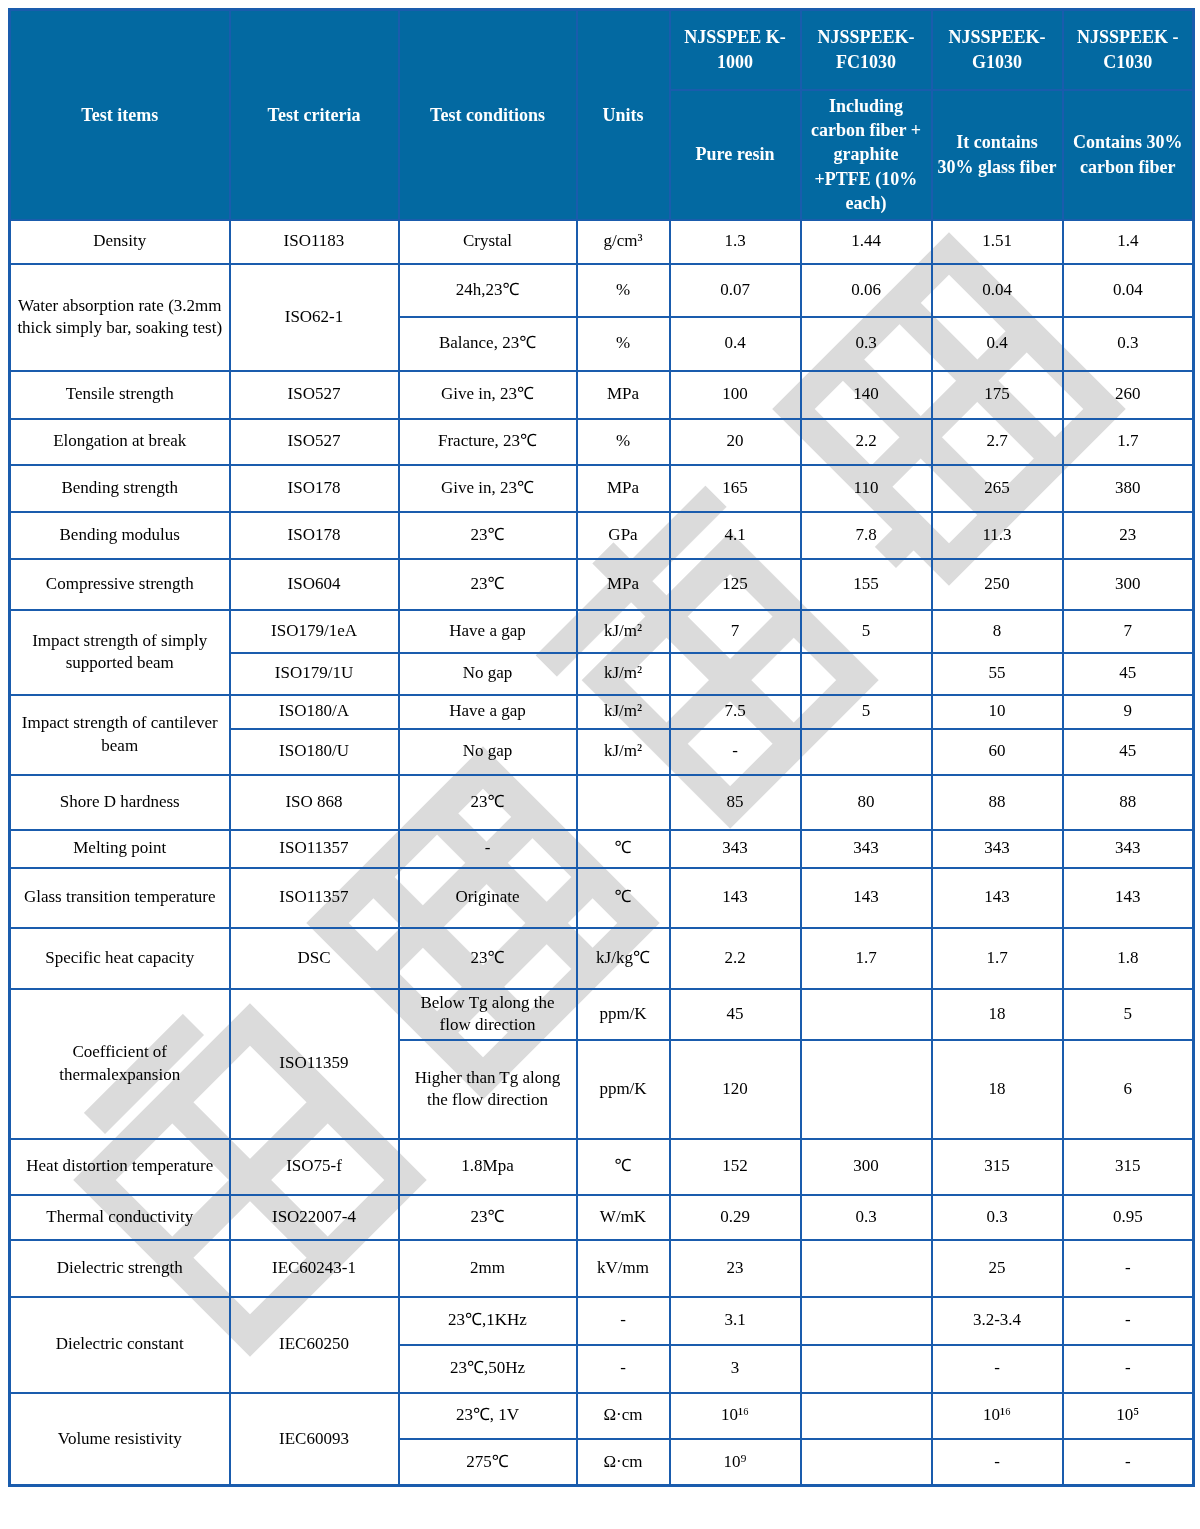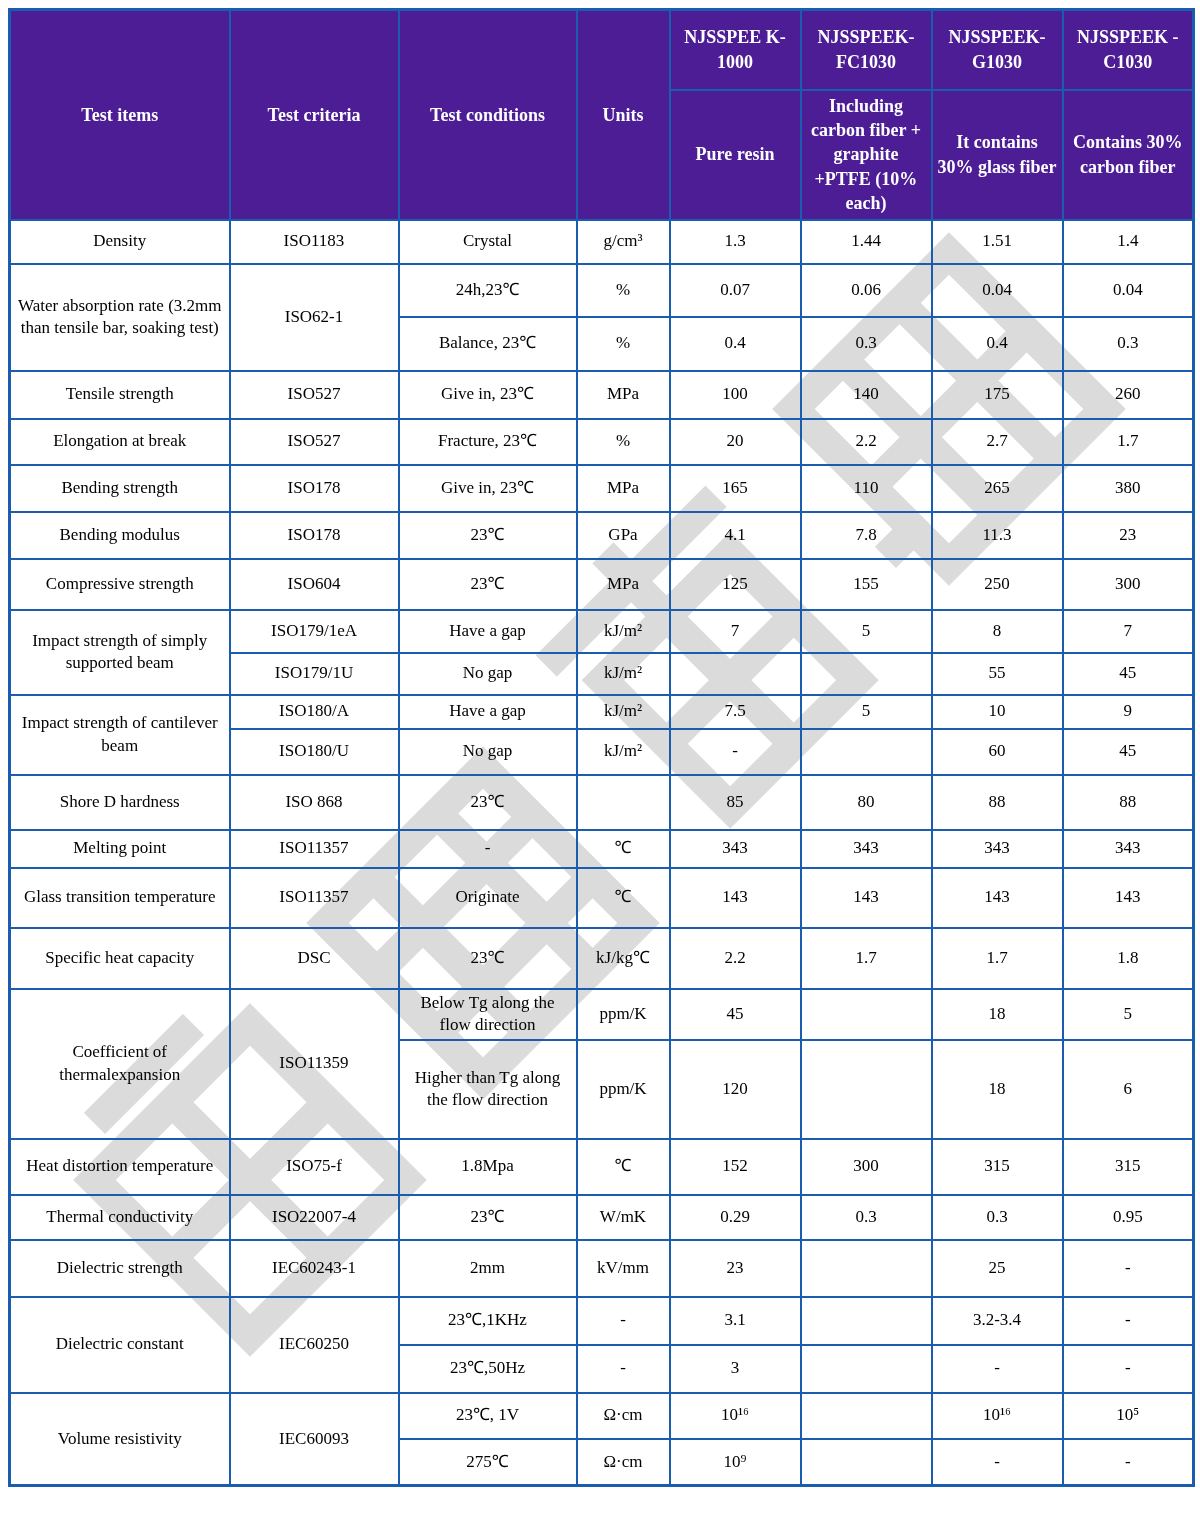--- a/index.html
+++ b/index.html
@@ -1,21 +1,21 @@
 <!DOCTYPE html>
 <html><head>
 <meta charset="utf-8">
 <style>
   html,body{margin:0;padding:0;background:#ffffff;}
   body{width:1200px;font-family:"Liberation Serif",serif;}
   .stage{position:relative;width:1184px;padding:8px;}
   .watermark-wrap{position:absolute;left:0;top:0;width:1200px;height:1529px;z-index:1;pointer-events:none;overflow:hidden;}
   table.spec{border-collapse:collapse;table-layout:fixed;width:1184px;position:relative;z-index:2;background:transparent;border:3px solid #1a5cad;}
   th,td{border:2px solid #1a5cad;text-align:center;vertical-align:middle;padding:2px 4px;overflow:hidden;}
-  thead th{background:#4c1d95;color:#ffffff;font-weight:bold;font-size:18px;line-height:1.35;}
+  thead th{background:#0369a1;color:#ffffff;font-weight:bold;font-size:18px;line-height:1.35;}
   tbody td{font-size:17px;color:#000;background:transparent;line-height:1.3;}
   td.item-cell{font-size:17px;}
   col.c-item{width:220px;}
   col.c-criteria{width:169px;}
   col.c-cond{width:178px;}
   col.c-units{width:93px;}
   col.c-val{width:131px;}
 </style>
 </head>
 <body>
@@ -90,21 +90,21 @@
         <td class="item-cell">Density</td>
         <td>ISO1183</td>
         <td>Crystal</td>
         <td>g/cm³</td>
         <td>1.3</td>
         <td>1.44</td>
         <td>1.51</td>
         <td>1.4</td>
       </tr>
       <tr style="height:53px">
-        <td class="item-cell" rowspan="2">Water absorption rate (3.2mm than tensile bar, soaking test)</td>
+        <td class="item-cell" rowspan="2">Water absorption rate (3.2mm thick simply bar, soaking test)</td>
         <td rowspan="2">ISO62-1</td>
         <td>24h,23℃</td>
         <td>%</td>
         <td>0.07</td>
         <td>0.06</td>
         <td>0.04</td>
         <td>0.04</td>
       </tr>
       <tr style="height:54px">
         <td>Balance, 23℃</td>

